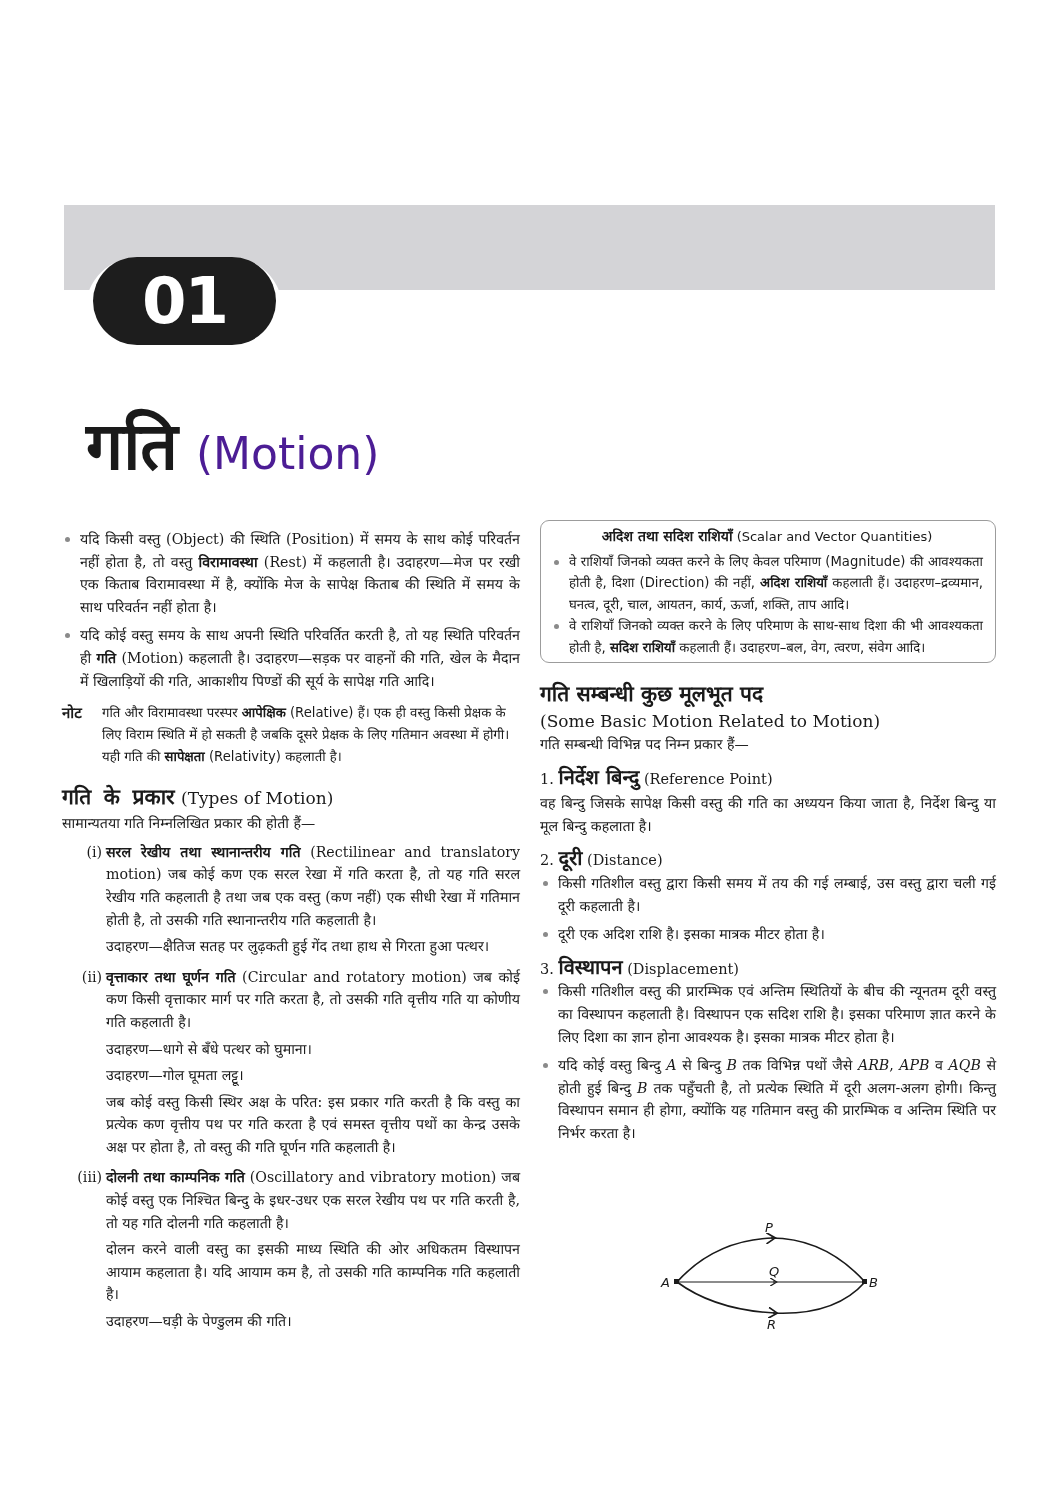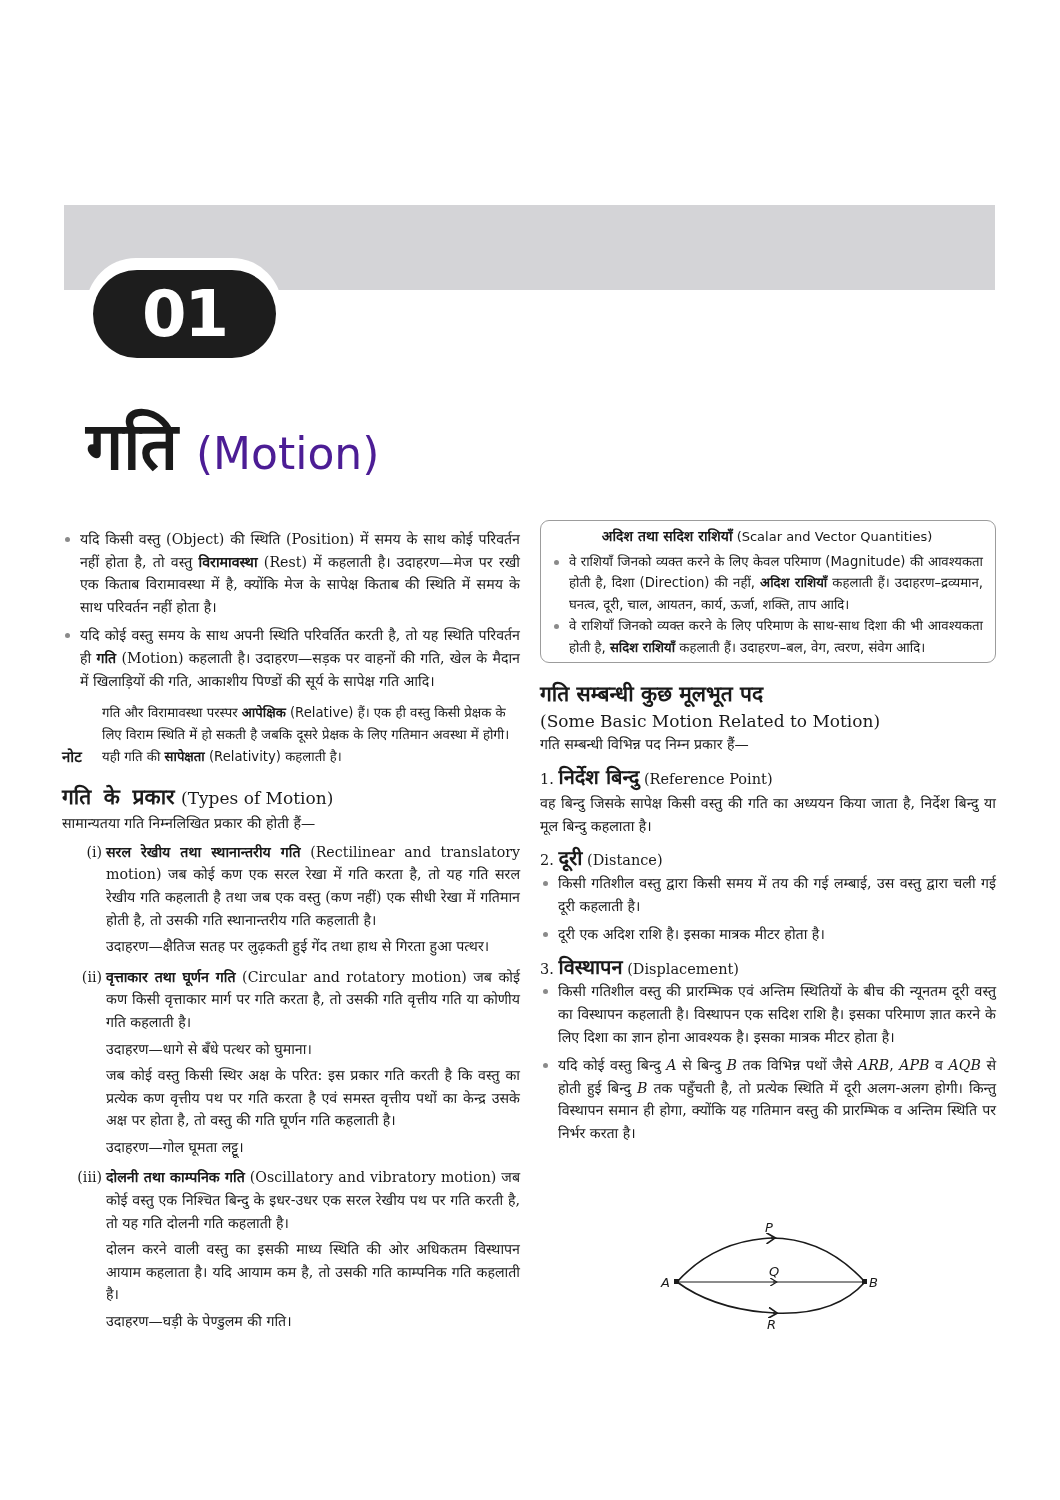--- a/index.html
+++ b/index.html
@@ -1,39 +1,39 @@
 <!DOCTYPE html>
 <html><head>
 <meta charset="utf-8">
 <style>
   html, body { margin:0; padding:0; background:#ffffff; }
   body { width:1060px; height:1500px; position:relative; overflow:hidden;
          font-family:"DejaVu Serif", serif; color:#1a1a1a; }
   .banner { position:absolute; left:64px; top:205px; width:931px; height:85px; background:#d4d4d7; }
   .chap-pill-outline { position:absolute; left:86px; top:258px; width:196px; height:100px;
          background:#ffffff; border-radius:50px; }
-  .chap-pill { position:absolute; left:93px; top:270px; width:183px; height:88px;
+  .chap-pill { position:absolute; left:93px; top:257px; width:183px; height:88px;
          background:#1d1d1d; border-radius:44px; color:#fff;
          font-family:"DejaVu Sans", sans-serif; font-weight:bold; font-size:64px;
          display:flex; align-items:center; justify-content:center; letter-spacing:-2px; }
   .chap-title { position:absolute; left:86px; top:398px; font-family:"DejaVu Sans", sans-serif; }
   .chap-title .hi { font-size:66px; font-weight:bold; color:#1a1a1a; }
   .chap-title .en { font-size:44px; margin-left:18px; color:#4c1d95; }
 
   .col { position:absolute; font-size:14.2px; line-height:22.6px; }
   .col-left { left:62px; top:528px; width:458px; }
   .col-right { left:540px; top:520px; width:456px; }
 
   .bullet { position:relative; padding-left:18px; text-align:justify; margin-bottom:6px; }
   .bullet::before { content:""; position:absolute; left:3px; top:9px; width:5px; height:5px;
          border-radius:50%; background:#8a8a8a; }
   b, .b { font-weight:bold; }
 
   .note { display:flex; margin-top:10px; font-family:"DejaVu Sans", sans-serif; font-size:13.2px; line-height:22px; }
-  .note .tag { font-weight:bold; width:40px; flex:none; font-size:15px;margin-top:44px; }
+  .note .tag { font-weight:bold; width:40px; flex:none; font-size:15px; }
   .h2 { margin-top:16px; font-size:20px; line-height:26px; }
   .h2 .hi { font-family:Liberation Mono, monospace; font-weight:bold; font-size:21px;text-align:center; }
   .h2 .en { font-size:17px; }
   .intro { margin-bottom:6px; }
   .item { display:flex; margin-top:4px; }
   .item .num { flex:none; width:40px; text-align:right; padding-right:4px; }
   .item .body { flex:1; text-align:justify; }
   .item p { margin:0 0 4px 0; }
 
   .box { border:1.5px solid #9c9c9c; border-radius:9px; padding:4px 12px 4px 10px; margin-bottom:16px; }
@@ -88,22 +88,22 @@
     <div class="body">
       <p><b>सरल रेखीय तथा स्थानान्तरीय गति</b><span> (Rectilinear and translatory motion) जब कोई कण एक सरल रेखा में गति करता है, तो यह गति सरल रेखीय गति कहलाती है तथा जब एक वस्तु (कण नहीं) एक सीधी रेखा में गतिमान होती है, तो उसकी गति स्थानान्तरीय गति कहलाती है।</span></p>
       <p>उदाहरण—क्षैतिज सतह पर लुढ़कती हुई गेंद तथा हाथ से गिरता हुआ पत्थर।</p>
     </div>
   </div>
   <div class="item">
     <span class="num">(ii)</span>
     <div class="body">
       <p><b>वृत्ताकार तथा घूर्णन गति</b><span> (Circular and rotatory motion) जब कोई कण किसी वृत्ताकार मार्ग पर गति करता है, तो उसकी गति वृत्तीय गति या कोणीय गति कहलाती है।</span></p>
       <p>उदाहरण—धागे से बँधे पत्थर को घुमाना।</p>
+      <p>उदाहरण—गोल घूमता लट्टू।</p>
       <p>जब कोई वस्तु किसी स्थिर अक्ष के परित: इस प्रकार गति करती है कि वस्तु का प्रत्येक कण वृत्तीय पथ पर गति करता है एवं समस्त वृत्तीय पथों का केन्द्र उसके अक्ष पर होता है, तो वस्तु की गति घूर्णन गति कहलाती है।</p>
-      <p>उदाहरण—गोल घूमता लट्टू।</p>
     </div>
   </div>
   <div class="item">
     <span class="num">(iii)</span>
     <div class="body">
       <p><b>दोलनी तथा काम्पनिक गति</b><span> (Oscillatory and vibratory motion) जब कोई वस्तु एक निश्चित बिन्दु के इधर-उधर एक सरल रेखीय पथ पर गति करती है, तो यह गति दोलनी गति कहलाती है।</span></p>
       <p>दोलन करने वाली वस्तु का इसकी माध्य स्थिति की ओर अधिकतम विस्थापन आयाम कहलाता है। यदि आयाम कम है, तो उसकी गति काम्पनिक गति कहलाती है।</p>
       <p>उदाहरण—घड़ी के पेण्डुलम की गति।</p>
     </div>
   </div>

